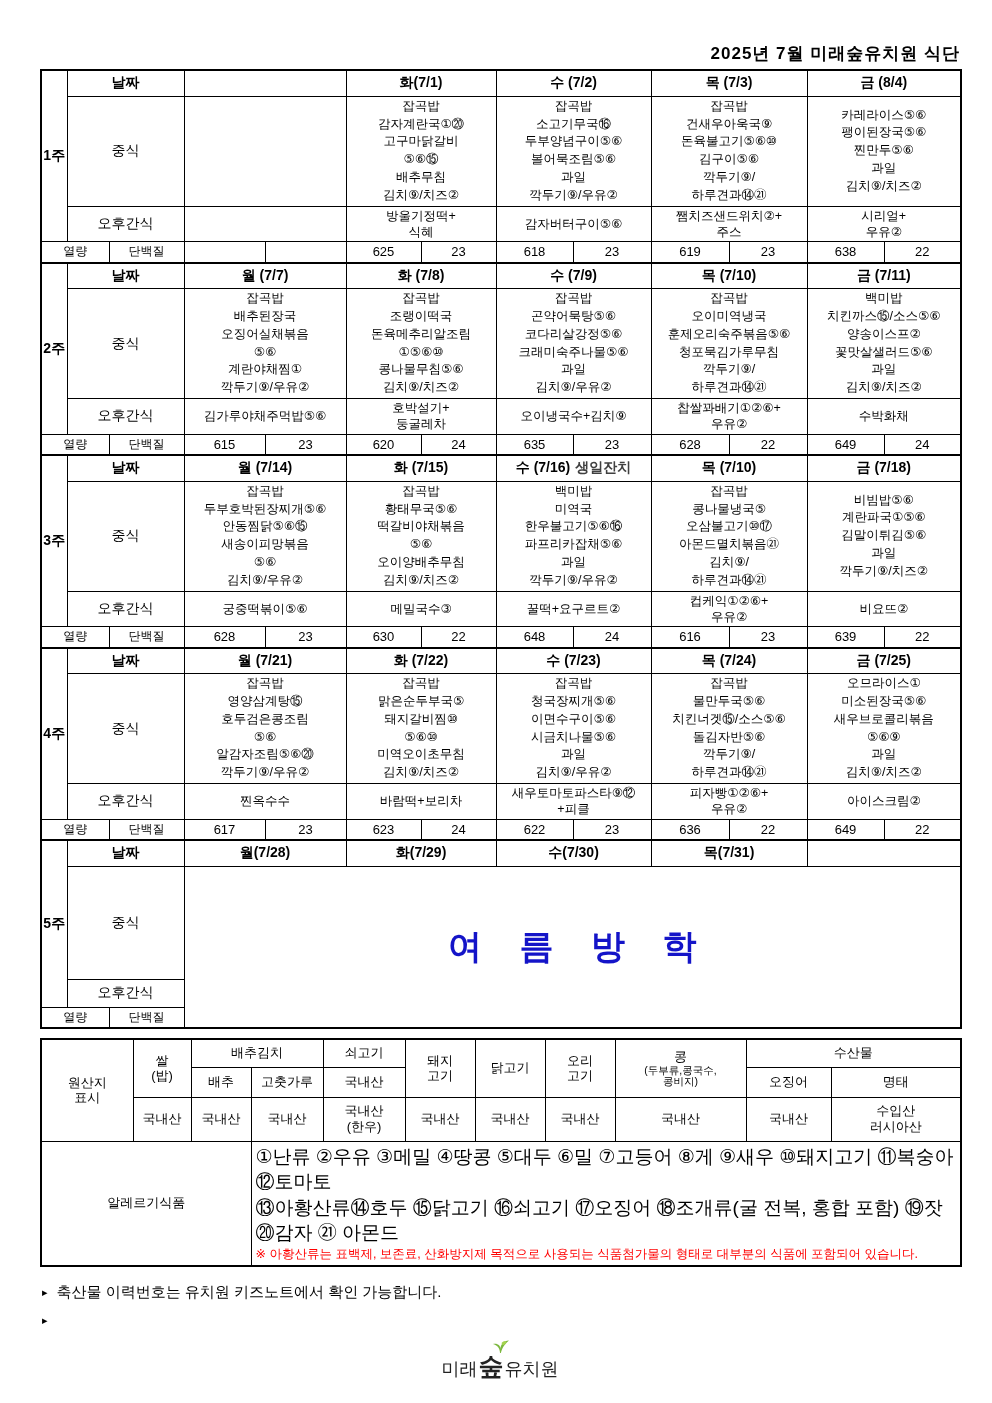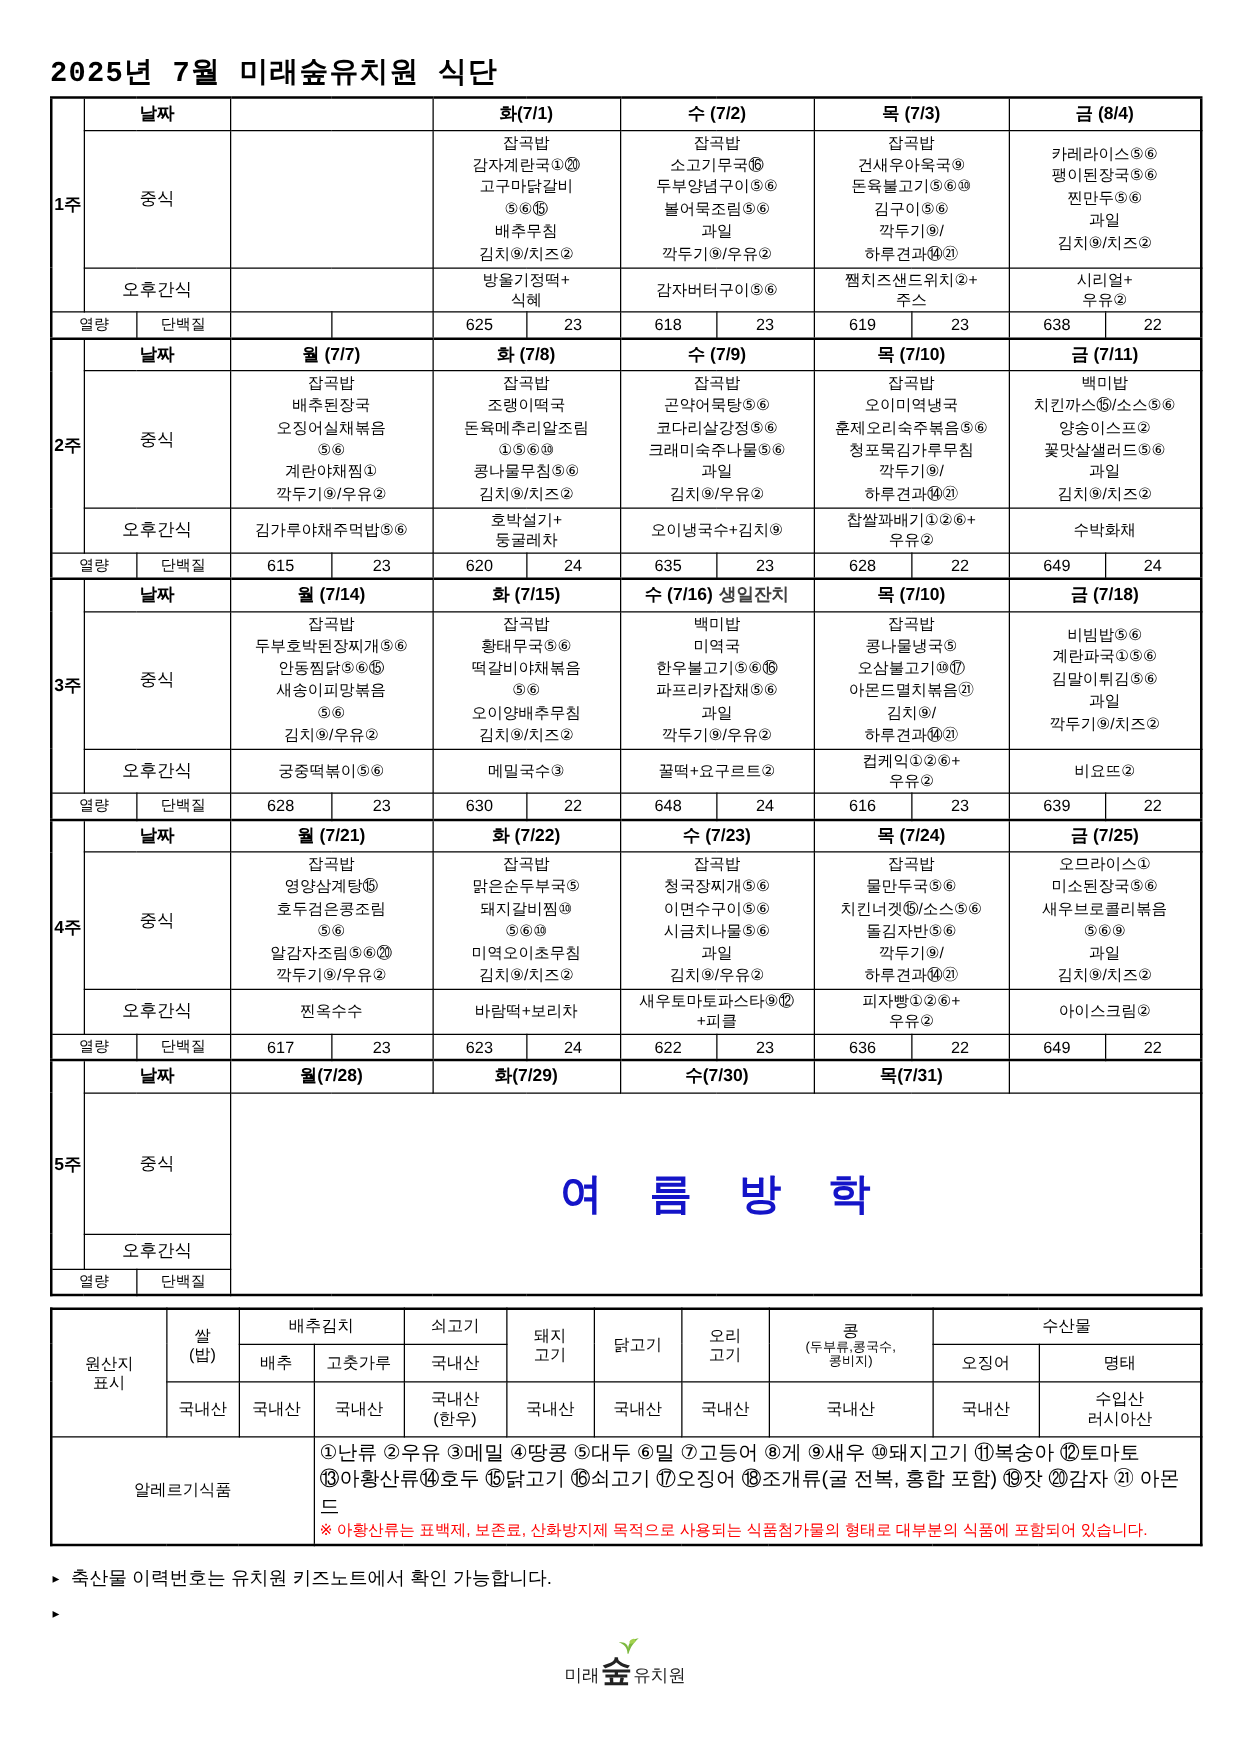--- a/index.html
+++ b/index.html
@@ -1,18 +1,18 @@
 <!DOCTYPE html>
 <html lang="ko"><head>
 <meta charset="utf-8">
 <style>
   html,body{margin:0;padding:0;background:#fff;}
   body{width:992px;height:1403px;font-family:"Liberation Sans","DejaVu Sans",sans-serif;color:#000;box-sizing:border-box;}
   .page{position:relative;width:992px;height:1403px;box-sizing:border-box;padding:30px 32px 0 40px;}
-  .title{text-align:left;font-size:23px;font-weight:bold;letter-spacing:1px;margin:12px 0 4px 0;font-family:Liberation Mono, monospace;}
+  .title{text-align:right;font-size:17px;font-weight:bold;letter-spacing:1px;margin:12px 0 4px 0;}
   .author{text-align:right;font-size:15px;font-weight:bold;margin:16px 2px 8px 0;}
 
   table{border-collapse:collapse;table-layout:fixed;}
   table.menu{width:920px;border:2px solid #000;}
   .menu td{border:1px solid #000;text-align:center;vertical-align:middle;padding:1px 0;overflow:hidden;}
   .menu tr.date-row td{border-top:2px solid #000;}
   tr.date-row{height:26px;}
   tr.lunch-row{height:110px;}
   tr.snack-row{height:35px;}
   tr.energy-row{height:21px;}
@@ -27,29 +27,29 @@
   .bday{color:#404040;margin-left:5px;font-family:Liberation Serif, serif;}
   .vacation-cell{color:#1414c8;font-size:34px;font-weight:600;letter-spacing:14px;text-indent:14px;margin-top:48px;}
 
   table.origin{width:920px;border:2px solid #000;margin-top:9px;}
   .origin td{border:1px solid #000;text-align:center;vertical-align:middle;font-size:13px;padding:1px 0;}
   .o-h{white-space:pre-line;line-height:1.2;}
   .o-val{white-space:pre-line;line-height:1.25;}
   .sub{font-size:10.5px;line-height:1.1;white-space:pre-line;}
   .a-lbl{font-size:13.5px;}
   .a-content{text-align:left !important;padding:2px 4px !important;}
-  .a-content div{font-size:16px;line-height:1.35;}
+  .a-content div{font-size:19px;line-height:1.35;}
   .a-content .red{color:#f00;font-size:12.5px;}
 
   .notes{margin-top:16px;padding-left:2px;}
   .note{font-size:15px;margin-bottom:13px;display:flex;align-items:baseline;}
   .bullet{font-size:11px;margin-right:9px;position:relative;top:-1px;}
   .logo{margin-top:22px;text-align:center;}
   .logo-inner{display:inline-flex;align-items:baseline;}
-  .logo-text{font-size:14px;color:#222;}
+  .logo-text{font-size:18px;color:#222;}
   .logo-soop{font-size:25px;font-weight:bold;color:#222;position:relative;margin:0 1px;}
   .sprout{position:absolute;top:-11px;right:-6px;}
 </style>
 </head>
 <body>
 
 <div class="page">
 
   <div class="title">2025년 7월 미래숲유치원 식단</div>
 

